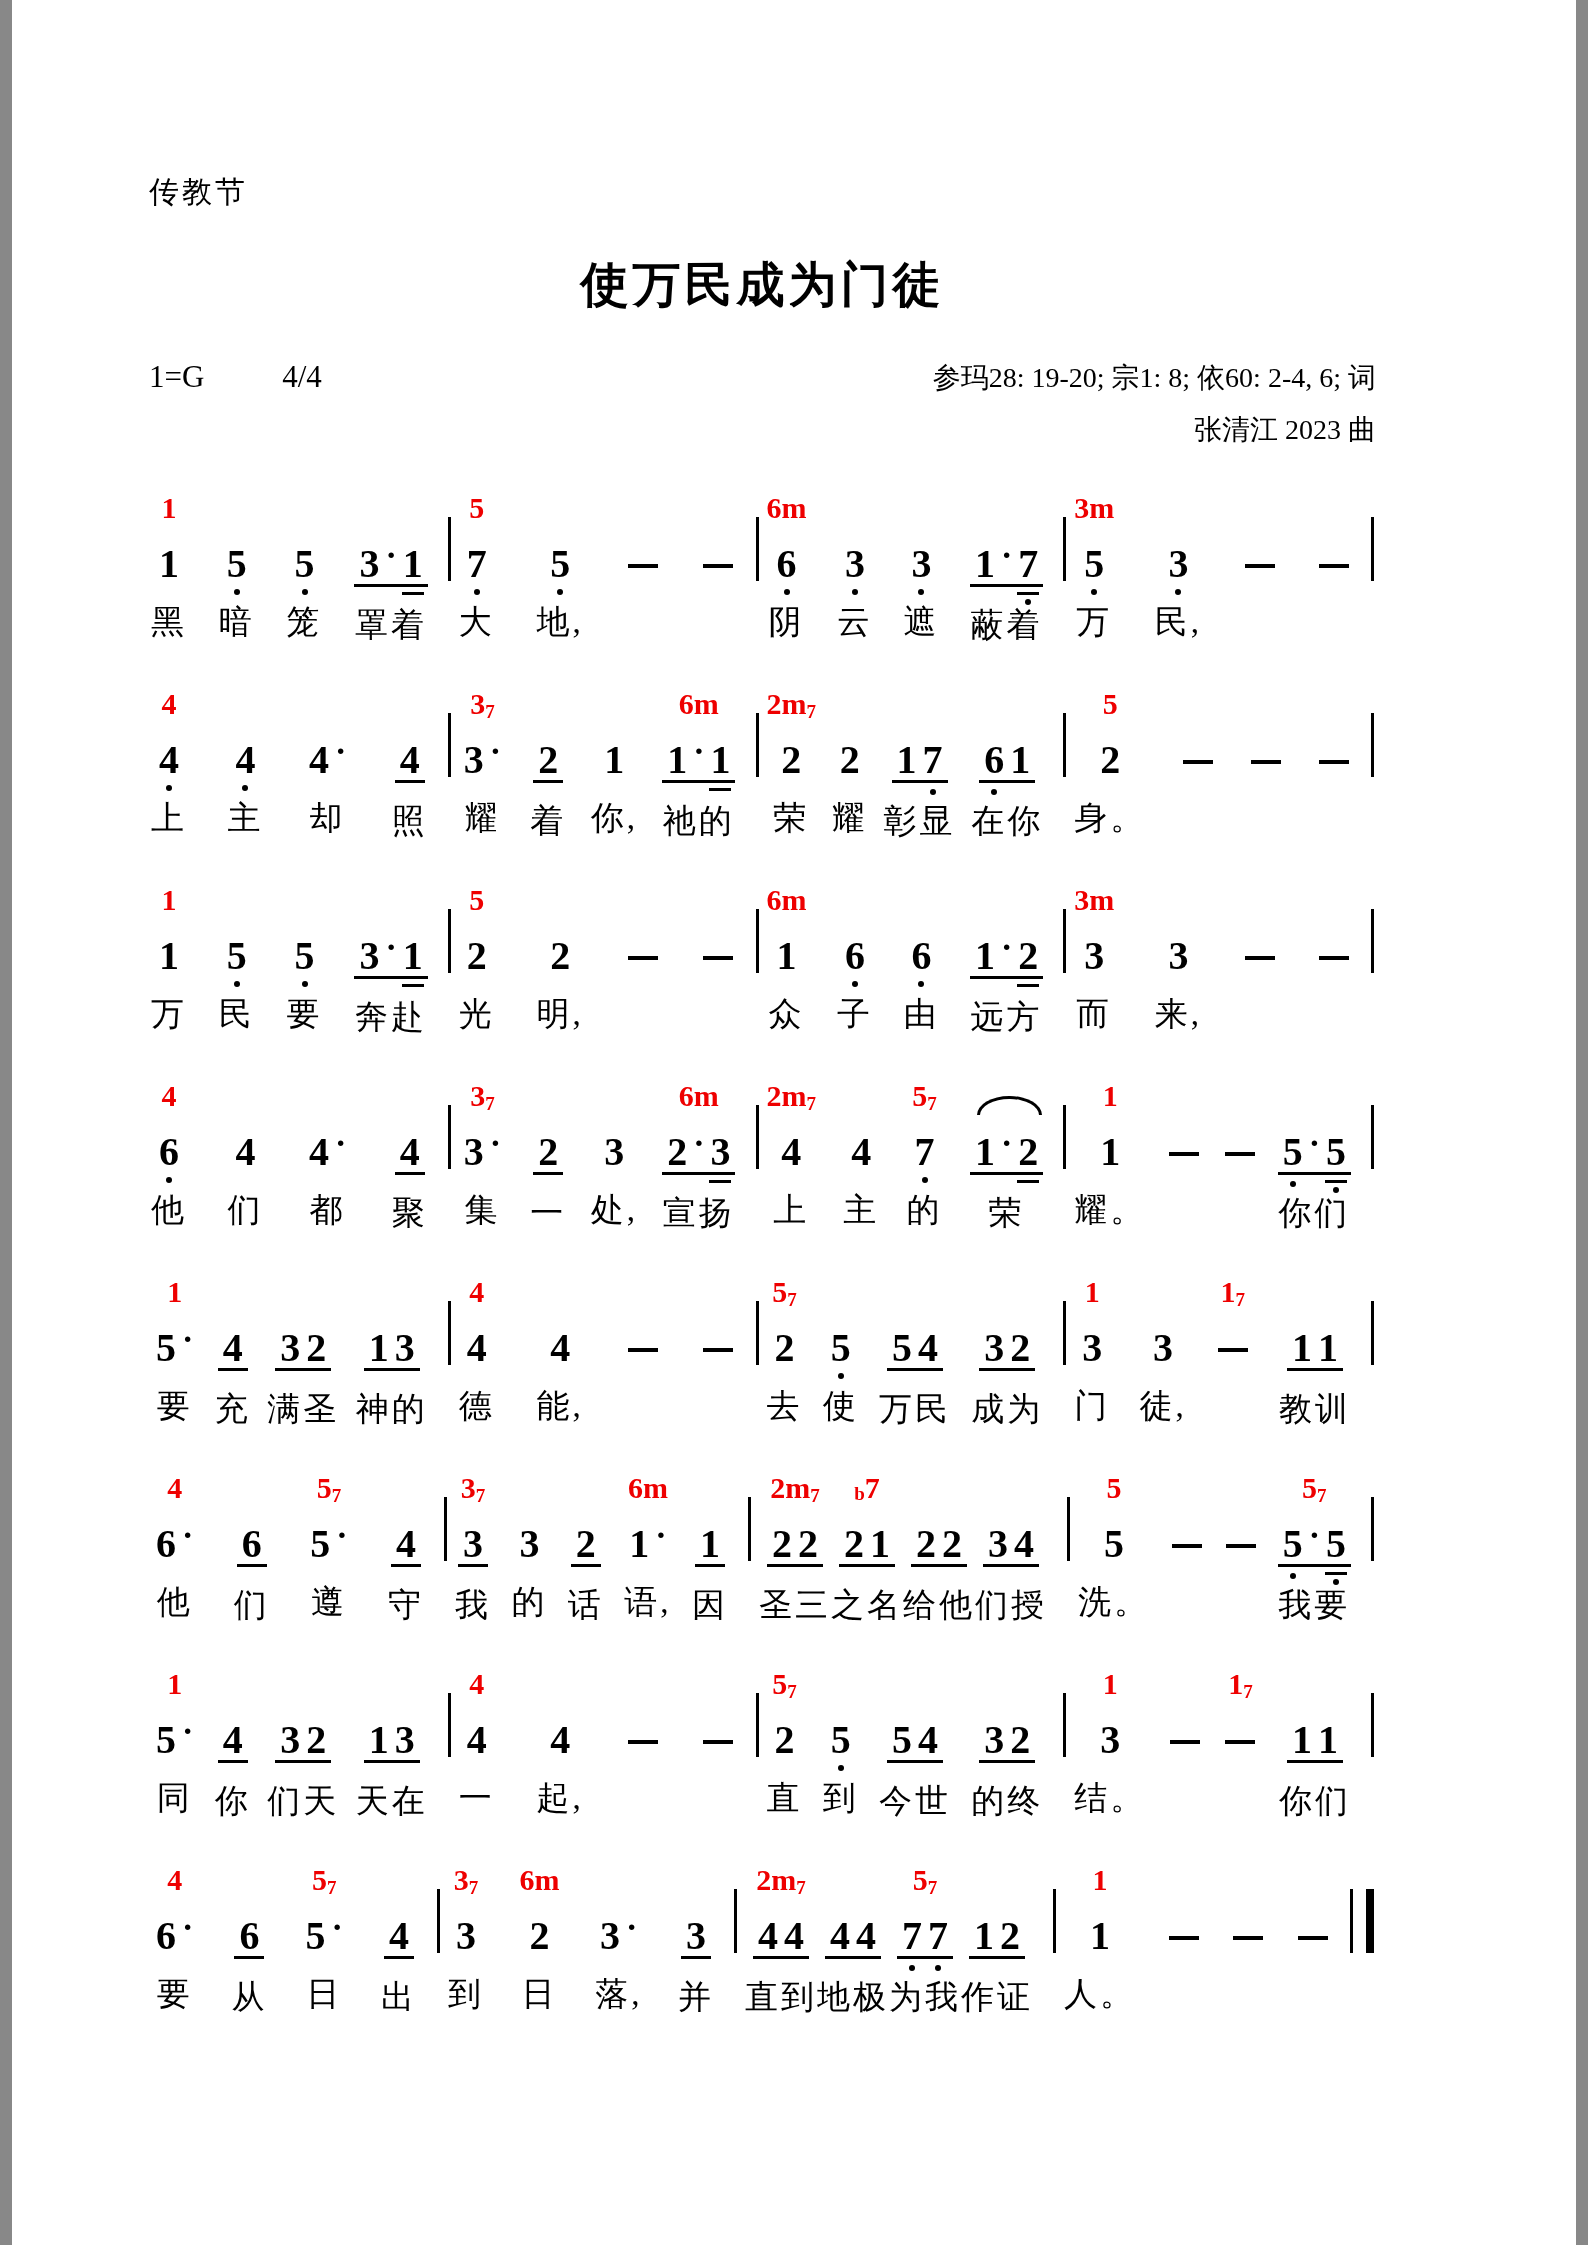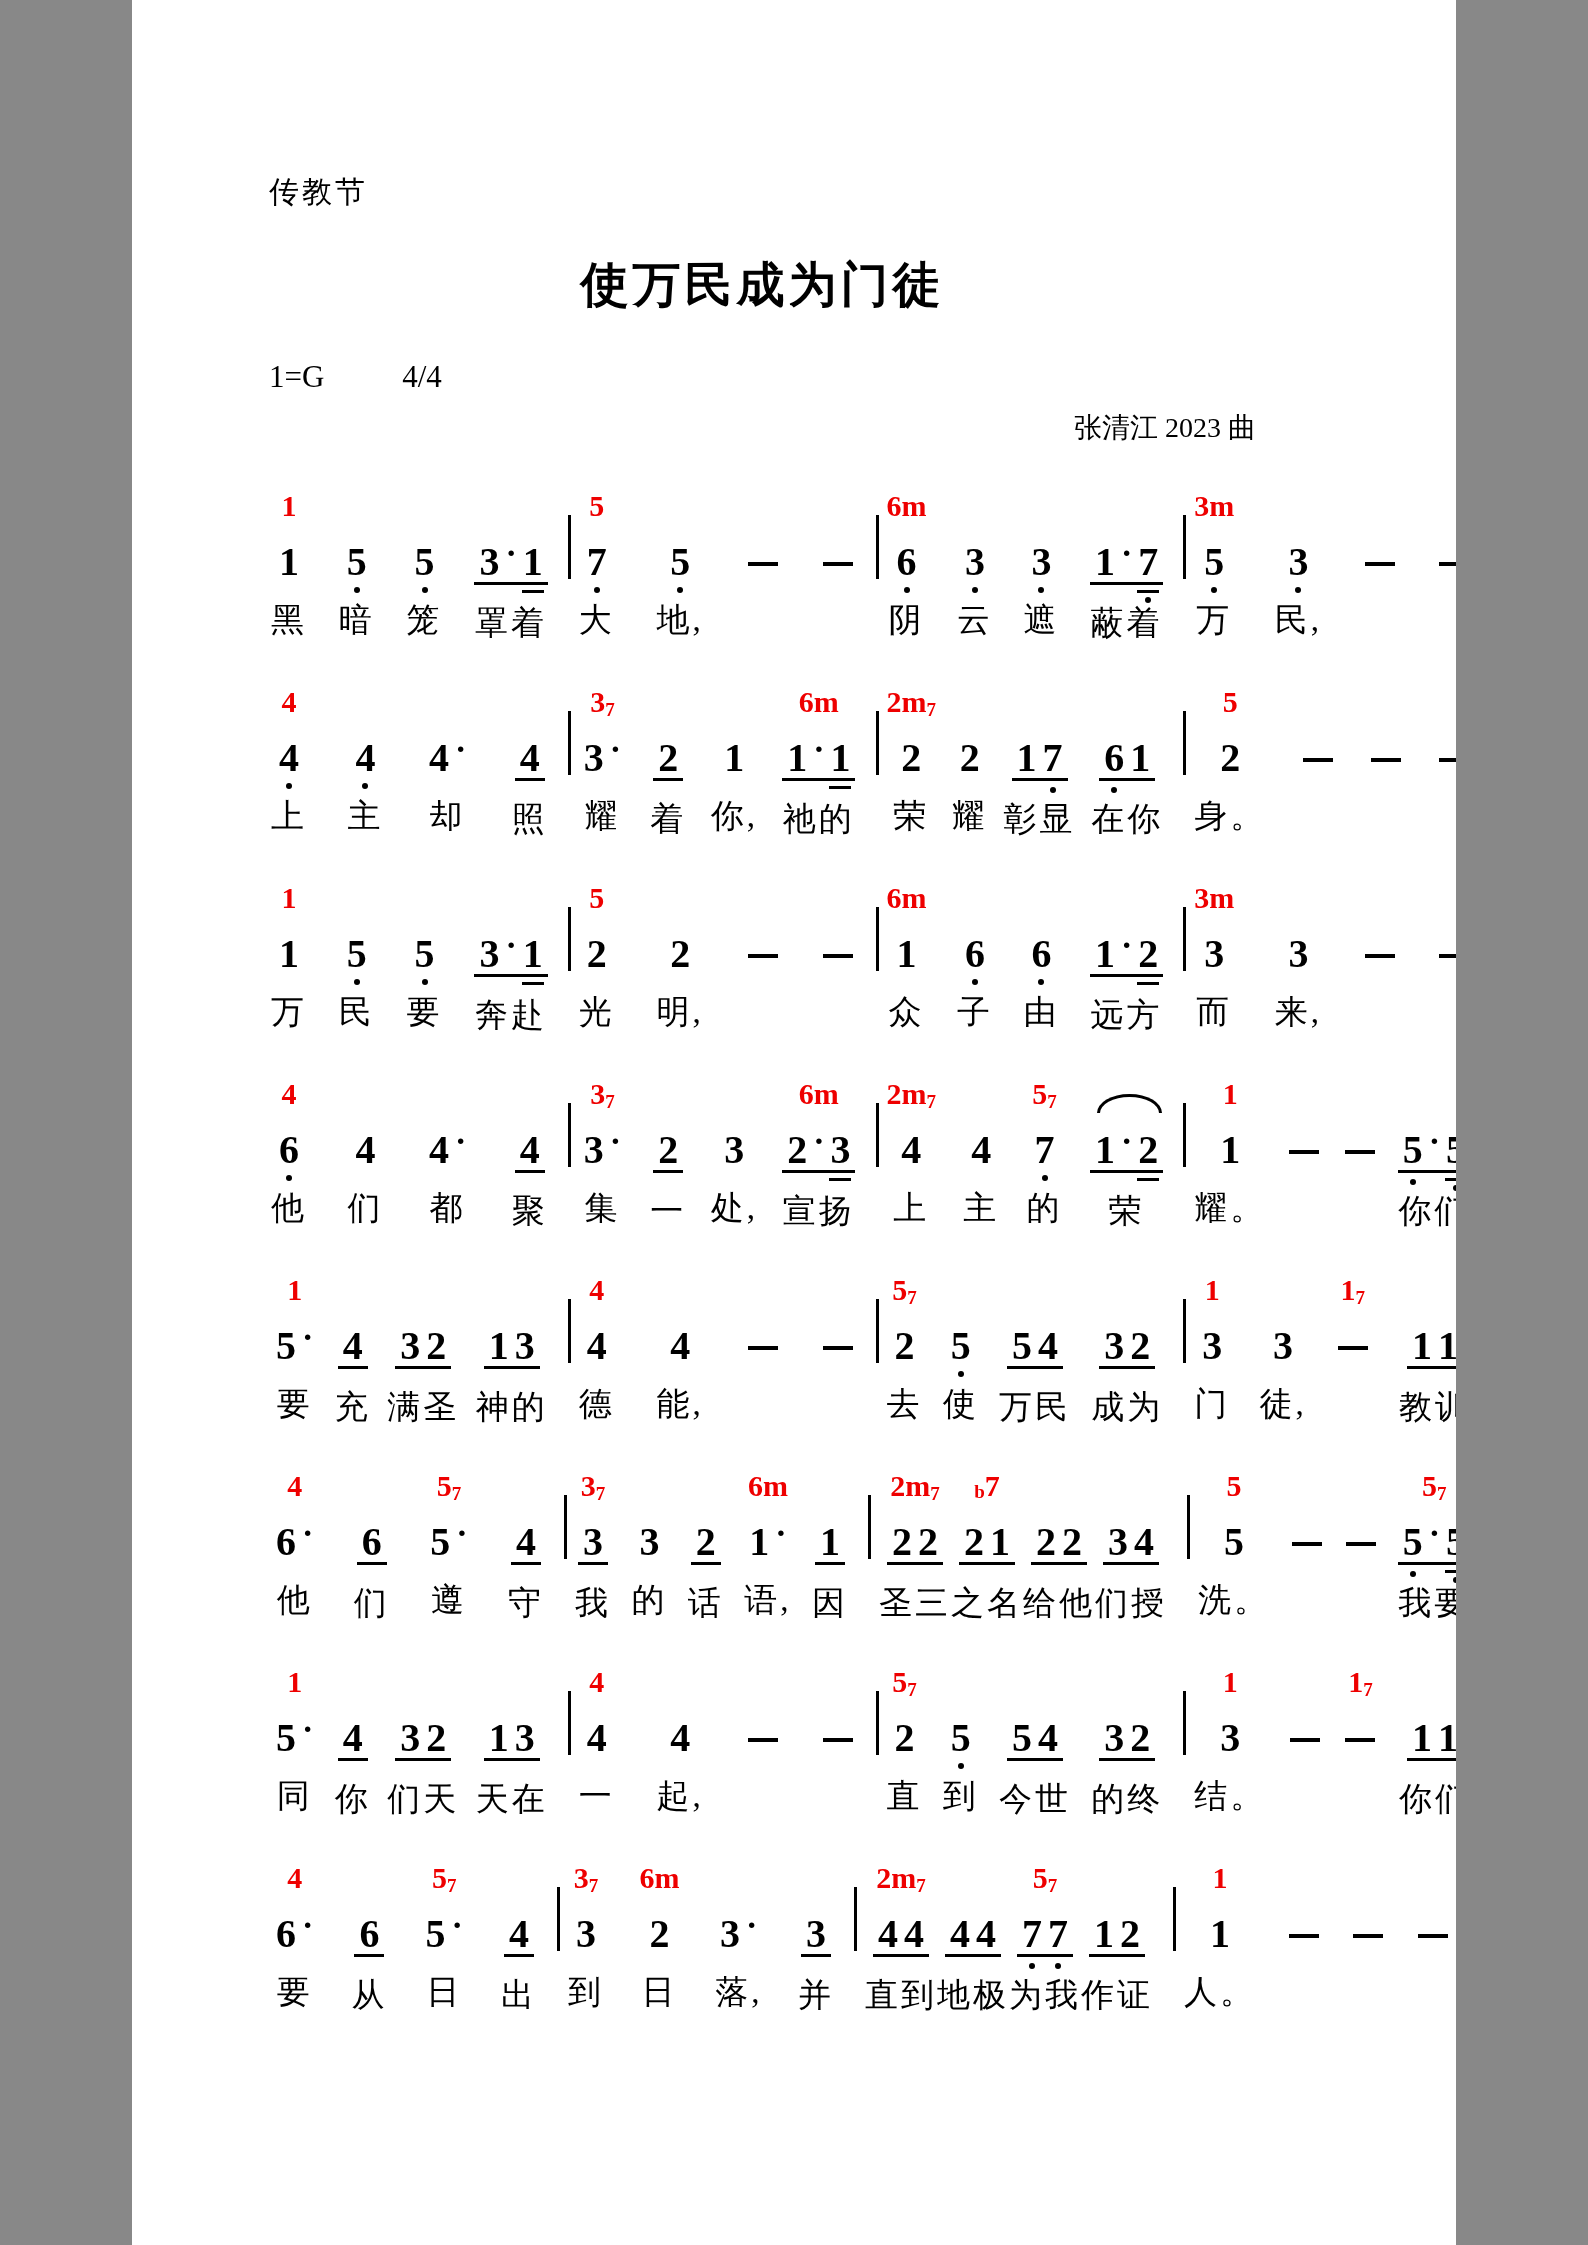--- a/index.html
+++ b/index.html
@@ -1,17 +1,17 @@
 <!DOCTYPE html>
 <html><head>
 <meta charset="utf-8">
 <style>
   html,body { margin:0; padding:0; background:#888; }
   .page {
-    width:1324px; height:2245px; background:#ffffff; margin:0 auto;
+    width:1564px; height:2245px; background:#ffffff; margin:0 auto;
     position:relative; overflow:hidden;
     font-family:"Liberation Serif","DejaVu Serif",serif; color:#000;
   }
   .content { padding:172px 200px 0 137px; }
   .feast { font-size:30px; letter-spacing:3px; }
   .title {
     text-align:center; font-size:48px; font-weight:bold;
     font-family:"Liberation Sans","DejaVu Sans",sans-serif;
     margin-top:40px; letter-spacing:4px;
   }
@@ -70,20 +70,21 @@
 
 <div class="page">
   <div class="content">
     <div class="feast">传教节</div>
     <div class="title">使万民成为门徒</div>
     <div class="metarow">
       <div class="keytime">
         <span>1=G</span>
         <span class="time">4/4</span>
       </div>
+      <div class="scripture">参玛28: 19-20; 宗1: 8; 依60: 2-4, 6;  词</div>
     </div>
     <div class="composer">张清江 2023 曲</div>
     <div class="systems">
         <div class="system">
           <div class="measure first">
             <div class="cell">
               <div class="chord">1</div>
               <div class="notes">
                 <span class="nt">1</span>
               </div>

